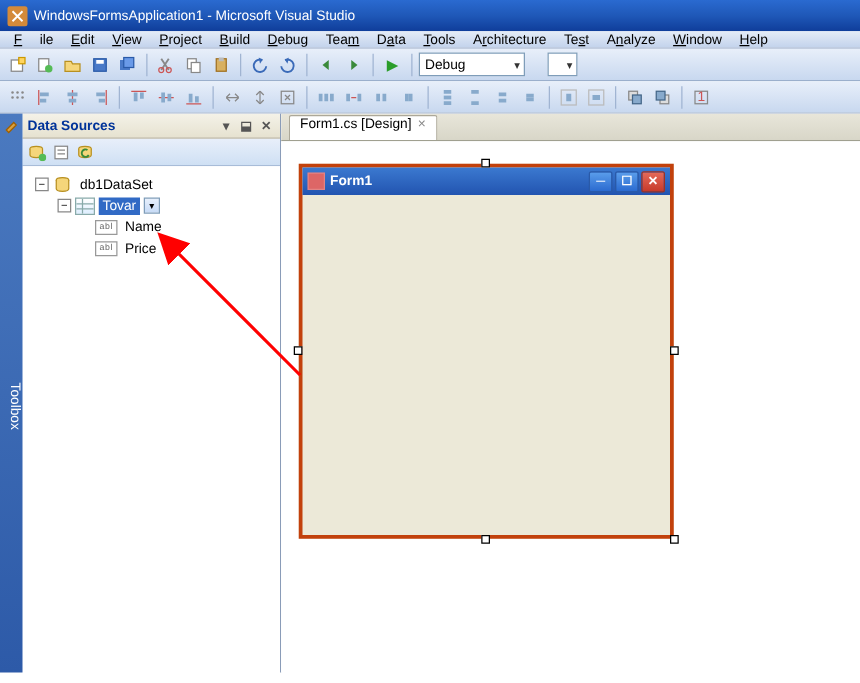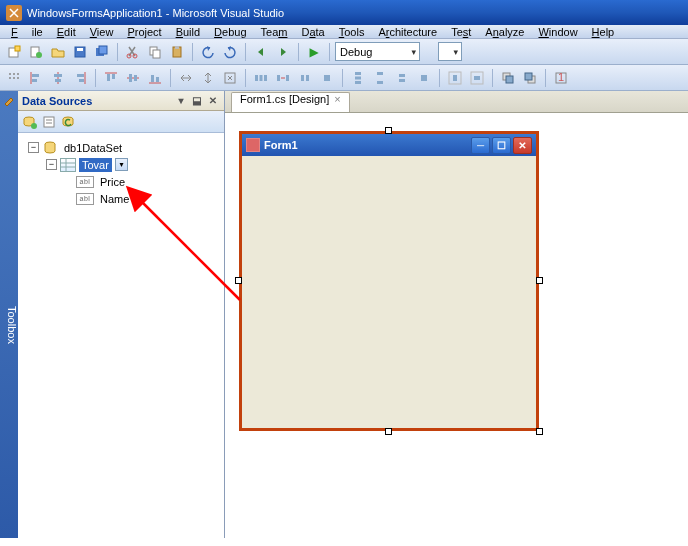--- a/index.html
+++ b/index.html
@@ -396,25 +396,25 @@
               <line x1="0" y1="4" x2="14" y2="4" stroke="#8aa"></line>
               <line x1="0" y1="8" x2="14" y2="8" stroke="#8aa"></line>
               <line x1="5" y1="0" x2="5" y2="12" stroke="#8aa"></line>
             </svg>
           </div>
         <span class="tree-label sel">Tovar</span>
         <div class="dd-arrow">▾</div>
       </div>
       <div class="tree-node" style="padding-left:54px">
         <div class="tree-ico abl">abl</div>
-        <span class="tree-label">Price</span>
+        <span class="tree-label">Name</span>
       </div>
       <div class="tree-node" style="padding-left:54px">
         <div class="tree-ico abl">abl</div>
-        <span class="tree-label">Name</span>
+        <span class="tree-label">Price</span>
       </div>
     </div>
   </div>
 
   <div class="design-area">
     <div class="tab-strip">
       <div class="tab">
         <span class="tx">Form1.cs [Design]</span>
         <span class="close">×</span>
       </div>

